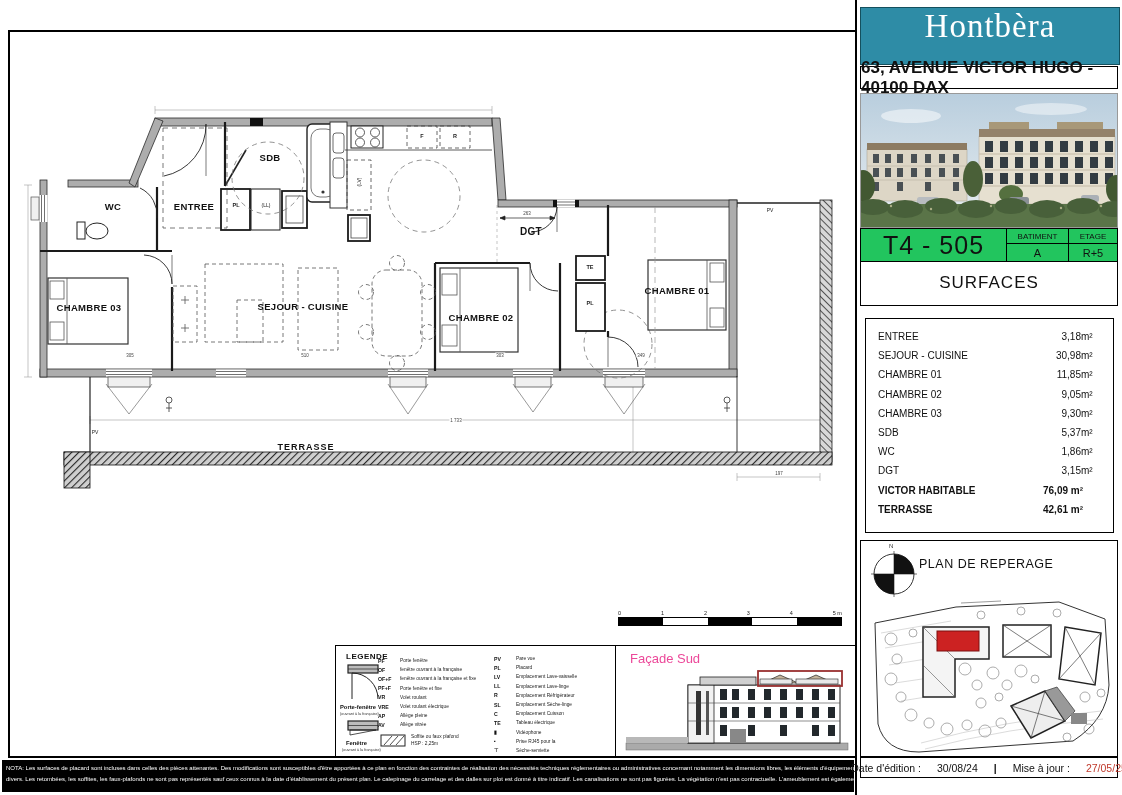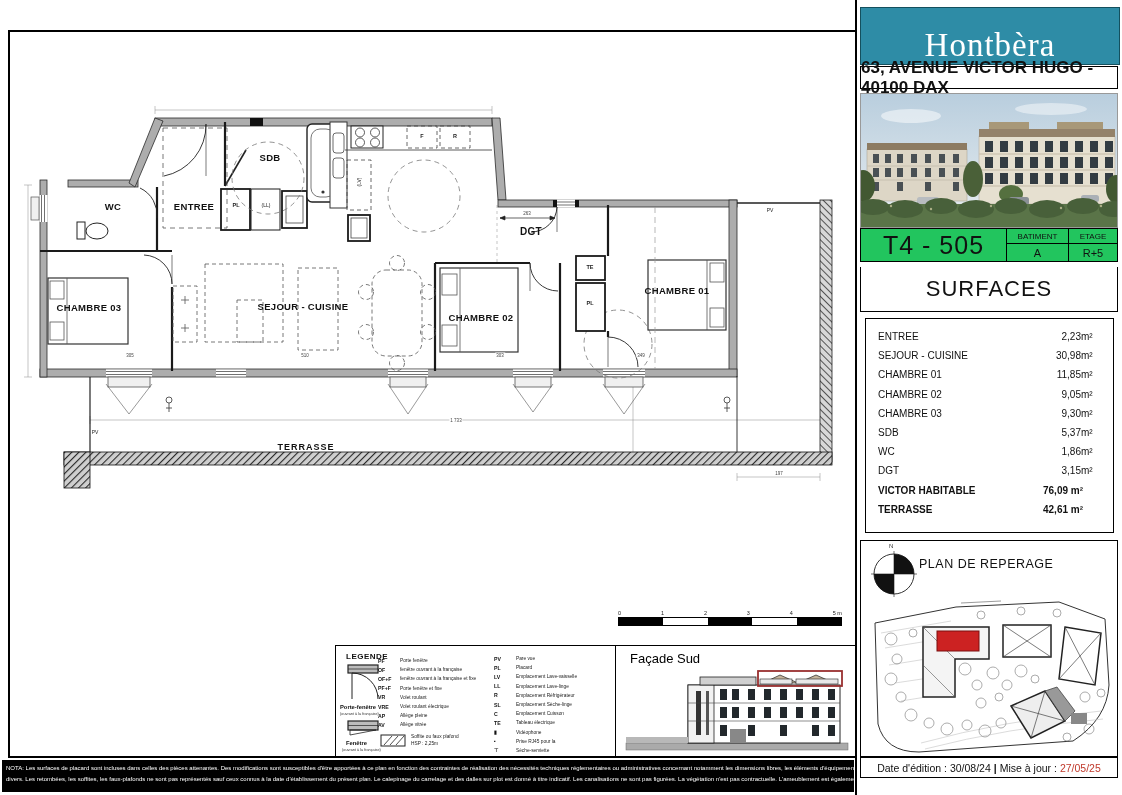--- a/index.html
+++ b/index.html
@@ -26,48 +26,48 @@
   .leg-symlab{position:absolute;font-size:5.8px;font-weight:bold;white-space:nowrap;}
   .leg-symsub{position:absolute;font-size:3.8px;color:#333;white-space:nowrap;}
   .leg-col{position:absolute;font-size:4.8px;}
   .leg-row{display:flex;height:9.2px;align-items:center;}
   .leg-abbr{width:22px;font-weight:bold;font-size:5.2px;}
   .leg-lab{white-space:nowrap;color:#222;}
   .leg-soffite{position:absolute;display:flex;align-items:center;gap:5px;}
   .leg-soffite .txt{font-size:4.8px;color:#222;line-height:1.3;}
   
   .facadebox{position:absolute;left:615px;top:645px;width:239px;height:112px;border-left:1px solid #000;border-top:1px solid #000;}
-  .facade-title{position:absolute;left:14px;top:5px;font-size:13px;color:#000000;}
+  .facade-title{position:absolute;left:14px;top:5px;font-size:13px;color:#ec4899;}
   
   .nota{position:absolute;left:2px;top:760px;width:852px;height:32px;background:#000;color:#fff;font-size:6px;line-height:1.8;padding:3px 4px;box-sizing:border-box;overflow:hidden;}
   .nota div{white-space:nowrap;}
   
   .sidebar{position:absolute;left:855px;top:0;width:267px;height:795px;background:#fff;border-left:2px solid #000;box-sizing:border-box;}
-  .brandbox{position:absolute;left:3px;top:7px;width:258px;height:56px;border:1px solid #14505e;display:flex;align-items:flex-end;justify-content:center;}
+  .brandbox{position:absolute;left:3px;top:7px;width:258px;height:56px;border:1px solid #14505e;display:flex;align-items:flex-start;justify-content:center;}
   .brand{font-family:"Liberation Serif",serif;font-size:33px;color:#fff;letter-spacing:1px;}
   .addressbox{position:absolute;left:3px;top:66px;width:258px;height:23px;border:1.5px solid #000;display:flex;align-items:center;justify-content:center;font-size:17px;font-weight:bold;box-sizing:border-box;background:#fff;}
   .photobox{position:absolute;left:3px;top:93px;width:258px;height:135px;overflow:hidden;border:1px solid #999;box-sizing:border-box;}
   .unitrow{position:absolute;left:3px;top:228px;width:258px;height:34px;border:1.5px solid #000;box-sizing:border-box;display:grid;grid-template-columns:146px 62px 48px;grid-template-rows:15px 17px;background:#22c55e;}
   .unitcode{grid-row:1/3;display:flex;align-items:center;justify-content:center;font-size:25px;letter-spacing:1px;border-right:1px solid #000;}
   .uhead{font-size:8px;display:flex;align-items:center;justify-content:center;border-bottom:1px solid #000;}
   .uhead.b{border-right:1px solid #000;}
   .uval{font-size:11px;display:flex;align-items:center;justify-content:center;}
   .uval.b{border-right:1px solid #000;}
-  .surftitle{position:absolute;left:3px;top:267px;width:258px;height:45px;border:1.5px solid #000;border-top:none;display:flex;align-items:center;justify-content:center;font-size:22px;letter-spacing:1px;box-sizing:border-box;}
+  .surftitle{position:absolute;left:3px;top:261px;width:258px;height:45px;border:1.5px solid #000;border-top:none;display:flex;align-items:center;justify-content:center;font-size:17px;letter-spacing:1px;box-sizing:border-box;}
   .surftable{position:absolute;left:8px;top:318px;width:249px;height:215px;border:1.5px solid #000;box-sizing:border-box;padding:8px 10px 4px 12px;}
   .srow{display:flex;height:19.2px;align-items:center;font-size:10px;}
   .sl{flex:1;}
   .sv{width:38px;text-align:right;}
   .su{width:22px;text-align:left;}
   .trow{display:flex;height:19.2px;align-items:center;font-size:10px;font-weight:bold;}
   .tl{flex:1;} .tv{width:60px;text-align:left;}
   .reperagebox{position:absolute;left:3px;top:540px;width:258px;height:217px;border:1.5px solid #000;box-sizing:border-box;overflow:hidden;}
   .rep-title{position:absolute;left:58px;top:16px;font-size:12.5px;letter-spacing:.5px;}
   .rep-n{position:absolute;left:28px;top:2px;font-size:6px;color:#333;}
-  .datebox{position:absolute;left:3px;top:757px;width:258px;height:21px;border:1.5px solid #000;box-sizing:border-box;display:flex;align-items:center;justify-content:center;gap:3px;font-size:10.5px;white-space:nowrap;background:#fff;}
+  .datebox{position:absolute;left:3px;top:757px;width:258px;height:21px;border:1.5px solid #000;box-sizing:border-box;display:flex;align-items:center;justify-content:center;gap:16px;font-size:10.5px;white-space:nowrap;background:#fff;}
   .datebox .red{color:#c0392b;}
   .datebox .sep{font-weight:bold;}
 </style>
 </head>
 <body>
 
 <div class="page">
 
   <div class="line" style="left:8px;top:30px;width:847px;height:1.5px;"></div>
   <div class="line" style="left:8px;top:30px;width:1.5px;height:727px;"></div>
@@ -640,21 +640,21 @@
       <div class="uval">R+5</div>
     </div>
 
     <div class="surftitle">SURFACES</div>
 
     <div class="surftable">
       <div>
 
           <div class="srow">
             <span class="sl">ENTREE</span>
-            <span class="sv">2,23</span>
+            <span class="sv">3,18</span>
             <span class="su">m²</span>
           </div>
 
           <div class="srow">
             <span class="sl">SEJOUR - CUISINE</span>
             <span class="sv">30,98</span>
             <span class="su">m²</span>
           </div>
 
           <div class="srow">

